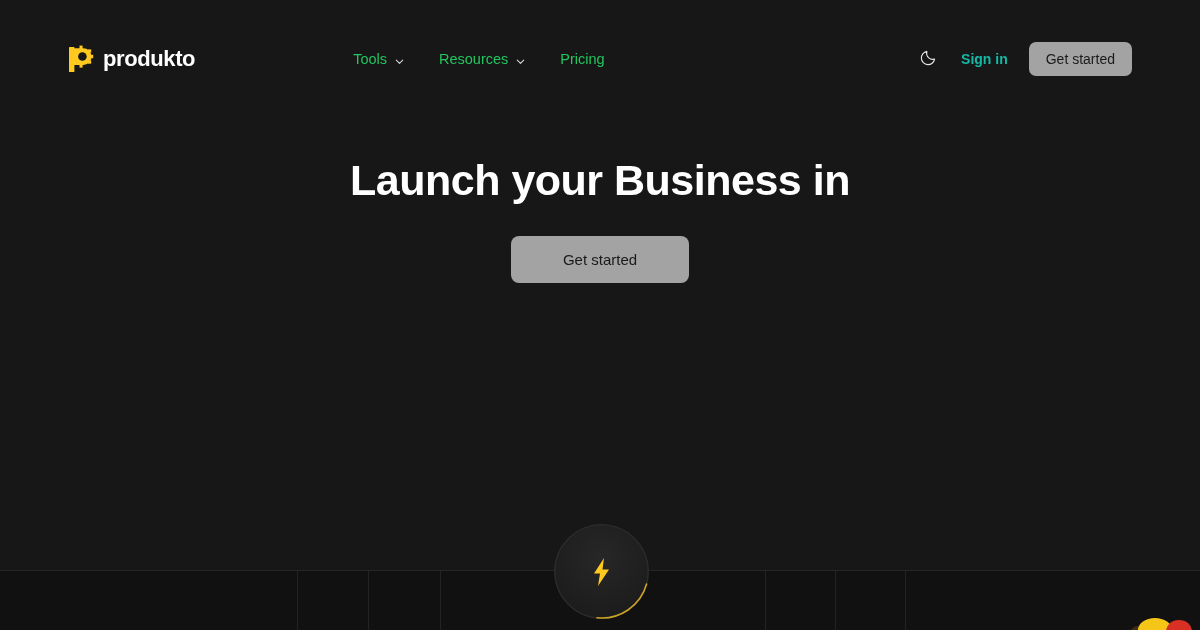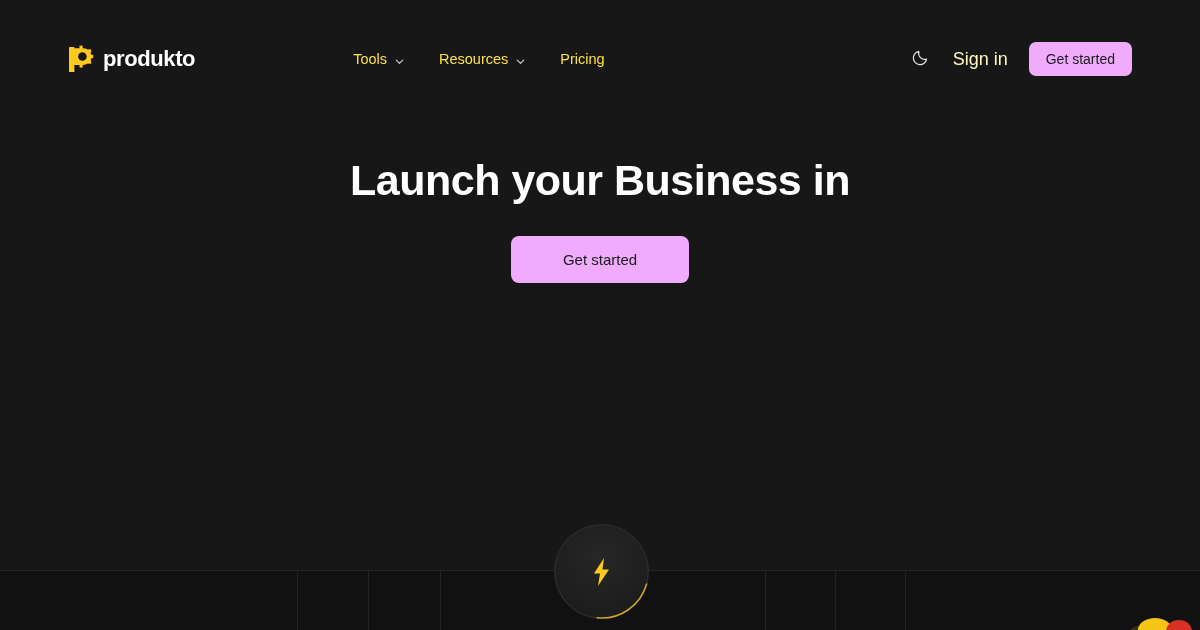--- a/index.html
+++ b/index.html
@@ -28,28 +28,28 @@
   
   .header{
     position:absolute; left:0; top:0; width:1200px; height:46px;
     display:flex; align-items:center;margin-top:36px;
   }
   .brand{ display:flex; align-items:center; gap:9px; margin-left:68px; }
   .brand-mark{ width:26px; height:28px; position:relative; }
   .brand-name{ color:#ffffff; font-size:22px; font-weight:700; letter-spacing:-0.4px; }
 
   .nav{ display:flex; align-items:center; gap:34px; margin-left:158px; }
-  .nav-item{ display:flex; align-items:center; gap:7px; color:#fde047; font-size:14.5px; cursor:pointer; }
+  .nav-item{ display:flex; align-items:center; gap:7px; color:#22c55e; font-size:14.5px; cursor:pointer; }
   .chev{ width:11px; height:11px; display:block; }
 
   .header-right{ display:flex; align-items:center; gap:21px; margin-left:auto; margin-right:68px; }
   .moon-btn{ width:22px; height:22px; display:flex; align-items:center; justify-content:center; cursor:pointer; }
-  .signin{ color:#fef9c3; font-size:18px; cursor:pointer; }
+  .signin{ color:#14b8a6; font-size:14px; cursor:pointer;font-weight:bold; }
   .btn-yellow{
-    background:#f0abfc; color:#1a1a1a; border:none; border-radius:7px;
+    background:#a3a3a3; color:#1a1a1a; border:none; border-radius:7px;
     font-family:"Liberation Sans", sans-serif; cursor:pointer;
   }
   .btn-header{ padding:9px 17px; font-size:14px; }
 
   
   .hero{
     position:absolute; left:0; top:0; width:1200px; height:570px;
     display:flex; flex-direction:column; align-items:center;
     padding-top:127px;
     margin-top:27px;

